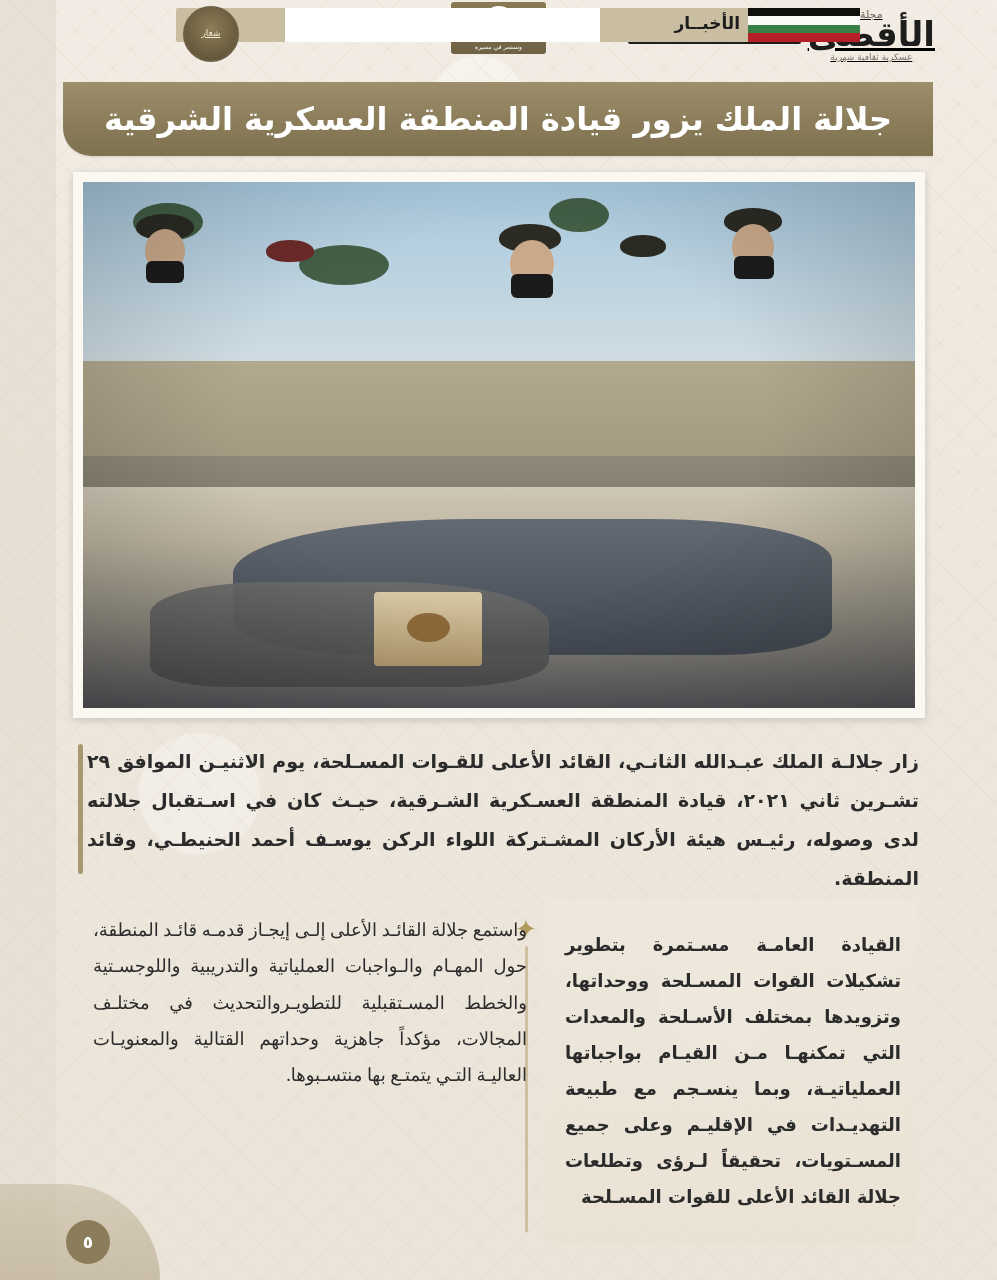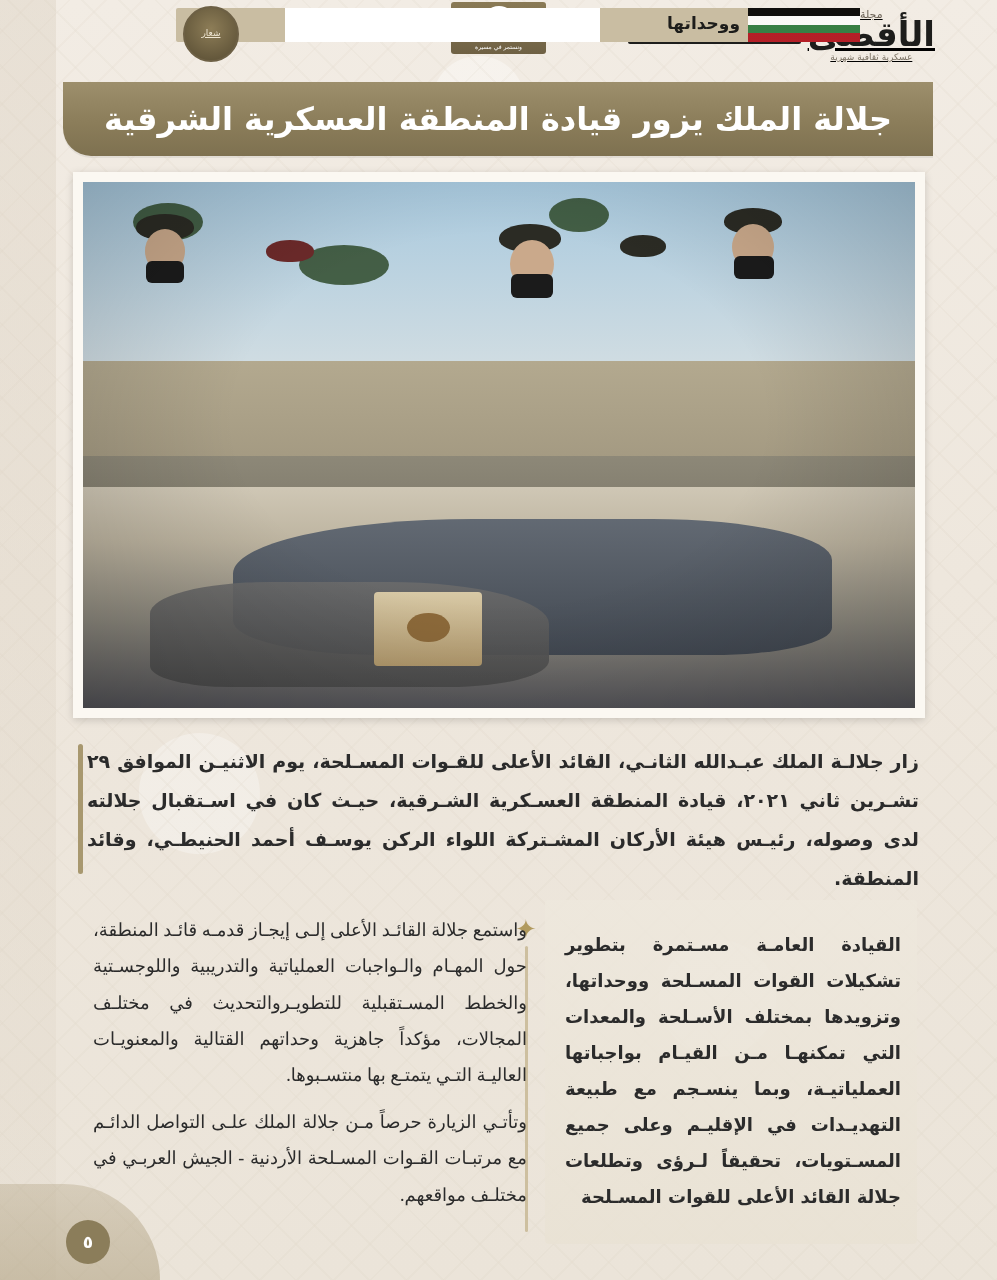--- a/index.html
+++ b/index.html
@@ -217,21 +217,21 @@
     <div class="issue-tag">العـدد ١١٩٥ - كانون ثاني ٢٠٢٢م</div>
 
     <div class="cent-badge">
       <div class="ring">100</div>
       <div class="cent-sub">ونستمر في مسيرة</div>
     </div>
 
     <div class="news-tab">
       <div class="strip"></div>
       <div class="flagbar"></div>
-      <div class="label">ووحداتها</div>
+      <div class="label">الأخبــار</div>
       <div class="crest">
         <div class="crest-shape">شعار</div>
       </div>
     </div>
   </div>
 
   <div class="title-banner">
     <h1>جلالة الملك يزور قيادة المنطقة العسكرية الشرقية</h1>
   </div>
 
@@ -277,19 +277,18 @@
   <div class="lead">زار جلالـة الملك عبـدالله الثانـي، القائد الأعلى للقـوات المسـلحة، يوم الاثنيـن الموافق ٢٩ تشـرين ثاني ٢٠٢١، قيادة المنطقة العسـكرية الشـرقية، حيـث كان في اسـتقبال جلالته لدى وصوله، رئيـس هيئة الأركان المشـتركة اللواء الركن يوسـف أحمد الحنيطـي، وقائد المنطقة.</div>
 
   <div class="col-right-panel"></div>
   <div class="col-right">القيادة العامـة مسـتمرة بتطوير تشكيلات القوات المسـلحة ووحداتها، وتزويدها بمختلف الأسـلحة والمعدات التي تمكنهـا مـن القيـام بواجباتها العملياتيـة، وبما ينسـجم مع طبيعة التهديـدات في الإقليـم وعلى جميع المسـتويات، تحقيقاً لـرؤى وتطلعات جلالة القائد الأعلى للقوات المسـلحة</div>
 
   <div class="divider-star">✦</div>
   <div class="divider-line"></div>
 
   <div class="col-left">
     <p>واستمع جلالة القائـد الأعلى إلـى إيجـاز قدمـه قائـد المنطقة، حول المهـام والـواجبات العملياتية والتدريبية واللوجسـتية والخطط المسـتقبلية للتطويـروالتحديث في مختلـف المجالات، مؤكداً جاهزية وحداتهم القتالية والمعنويـات العاليـة التـي يتمتـع بها منتسـبوها.</p>
-    <p>وتأتـي الزيارة حرصاً مـن جلالة الملك علـى التواصل الدائـم مع مرتبـات القـوات المسـلحة الأردنية - الجيش العربـي في مختلـف مواقعهم.</p>
   </div>
 
   <div class="bottom-curve"></div>
   <div class="page-num">٥</div>
 
 </div>
 
 </body></html>

